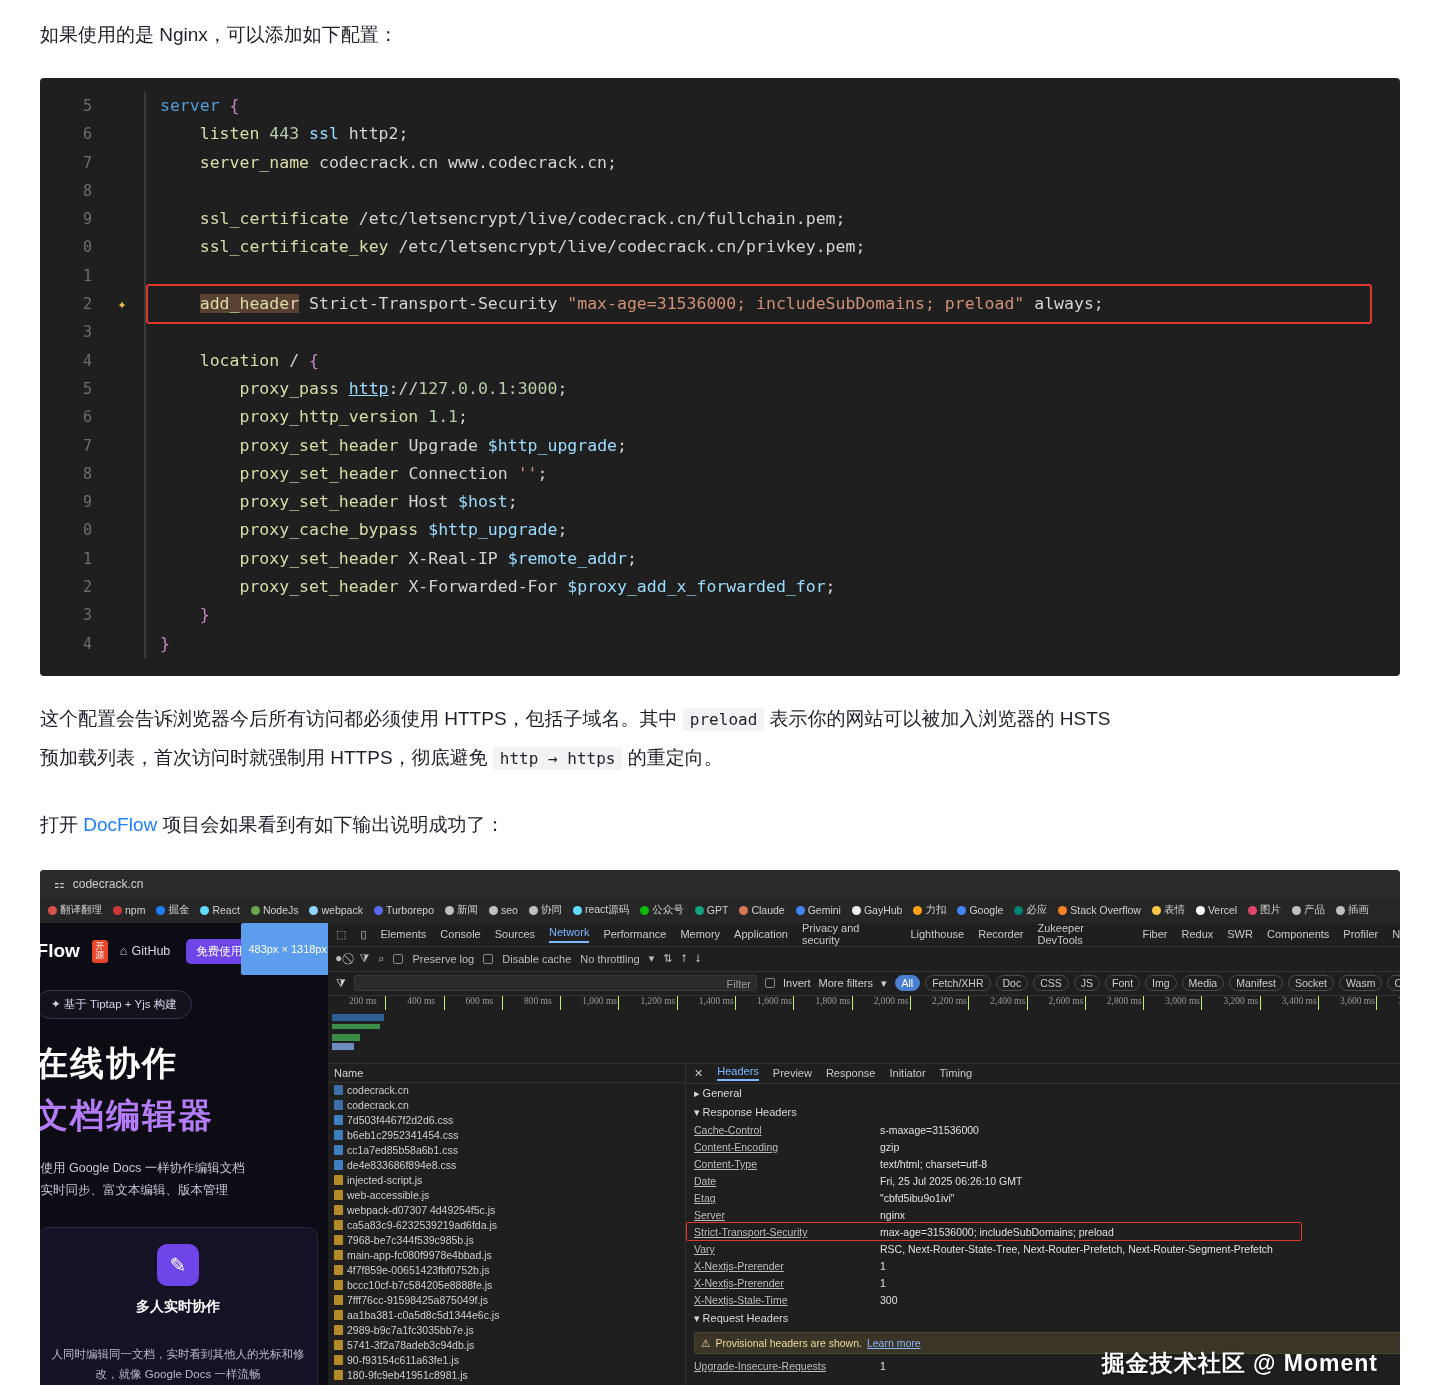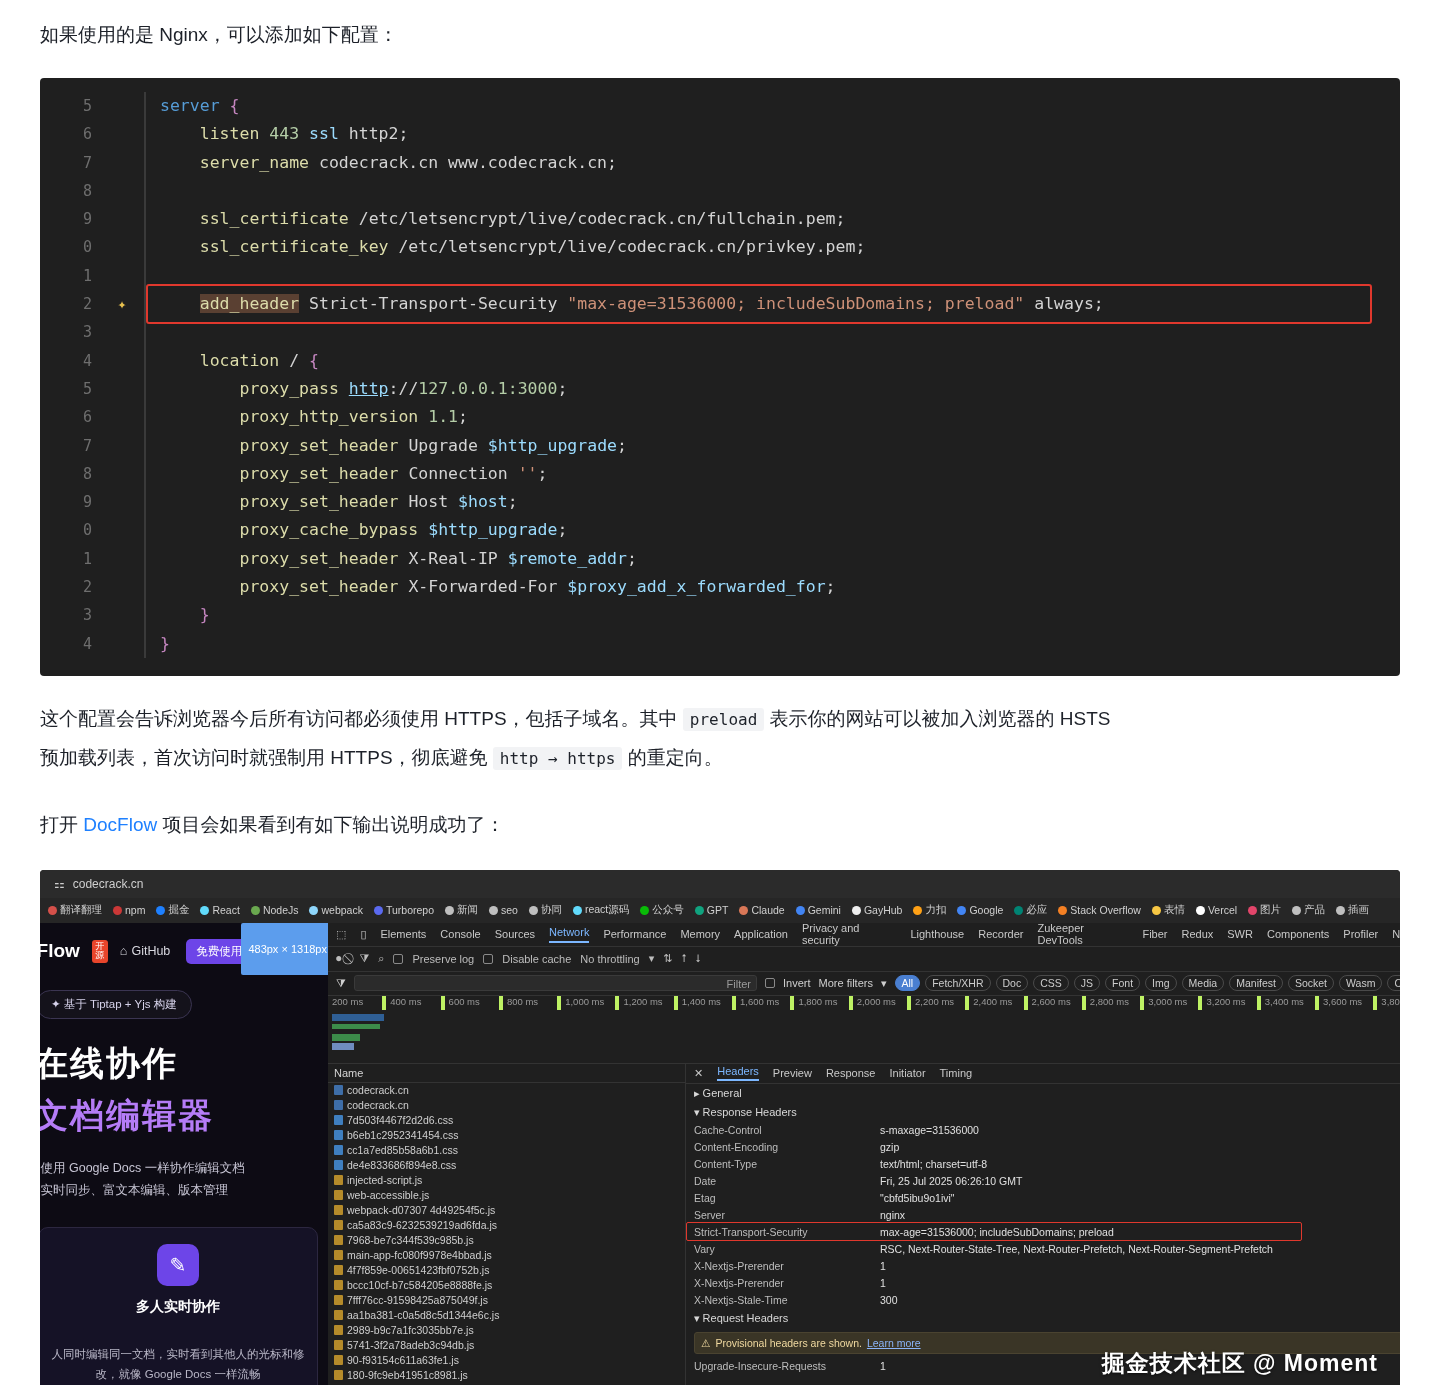--- a/index.html
+++ b/index.html
@@ -195,21 +195,21 @@
   .filter-input {
     flex: 1 1 auto; background:#2b2b2b; border:1px solid #3a3a3a; border-radius:3px;
     height: 16px; color:#9a9a9a; padding: 0 5px; line-height: 16px; max-width: 470px; text-align: right;
   }
   .chip {
     border:1px solid #4a4a4a; border-radius: 9px; padding: 1px 6px; font-size: 10.5px; color:#ccc;
   }
   .chip.on { background:#4a7fd1; border-color:#4a7fd1; color:#fff; }
   .timeline { height: 68px; border-bottom: 1px solid #333; position: relative; overflow: hidden; }
   .tl-ticks { display:flex; height: 14px; font-size: 9.5px; color:#9a9a9a; }
-  .tl-tick { width: 58.3px; flex: 0 0 58.3px; border-right: 4px solid #bef264; padding-left: 4px; }
+  .tl-tick { width: 58.3px; flex: 0 0 58.3px; border-right: 1px solid #bef264; padding-left: 21px; font-family: Liberation Serif, serif; }
   .tl-body { position:relative; height: 52px; }
   .tl-bar { position:absolute; background:#2f5f95; height: 7px; }
   .tl-bar2 { position:absolute; background:#3c8c4a; height: 5px; }
 
   .dt-split { display: flex; height: 354px; }
   .net-list { width: 358px; flex: 0 0 358px; border-right: 1px solid #333; overflow:hidden; }
   .net-head { height: 19px; border-bottom:1px solid #333; padding-left:6px; font-size:11px; color:#d5d5d5; line-height:19px;}
   .net-row {
     height: 15px; line-height: 15px; display:flex; align-items:center; gap:4px;
     padding-left: 6px; font-size: 10.5px; color: #cfcfcf; white-space: nowrap; overflow:hidden;
@@ -219,21 +219,21 @@
   .fic.css { background:#3f7fbf; }
 
   .det-pane { flex: 1 1 auto; overflow: hidden; position: relative; }
   .det-tabs {
     height: 20px; display:flex; align-items:center; gap: 14px; padding: 0 8px;
     border-bottom: 1px solid #333; font-size: 11px; color:#c9c9c9;
   }
   .det-tabs .active { color:#7cb7ff; border-bottom: 2px solid #7cb7ff; padding-bottom:2px; }
   .sect { padding: 3px 8px; font-size: 11px; color: #d8d8d8; }
   .hrow { display:flex; font-size: 10.5px; line-height: 17px; padding: 0 8px; }
-  .hkey { width: 186px; flex:0 0 186px; color:#bdbdbd; }
+  .hkey { width: 186px; flex:0 0 186px; color:#bdbdbd;text-decoration:underline; }
   .hval { color:#e0e0e0; }
   .hst-row { position: relative; }
   .hst-box {
     position:absolute; left: 0px; right: 134px; top: -2px; height: 19px;
     border: 1.5px solid #e0382d; border-radius: 2px; pointer-events:none;
   }
   .warnbox {
     margin: 4px 8px; border:1px solid #4a4330; background:#3a3526; border-radius:3px;
     padding: 4px 6px; font-size:10.5px; color:#f0d9a0; display:flex; gap:5px; align-items:center;
   }

